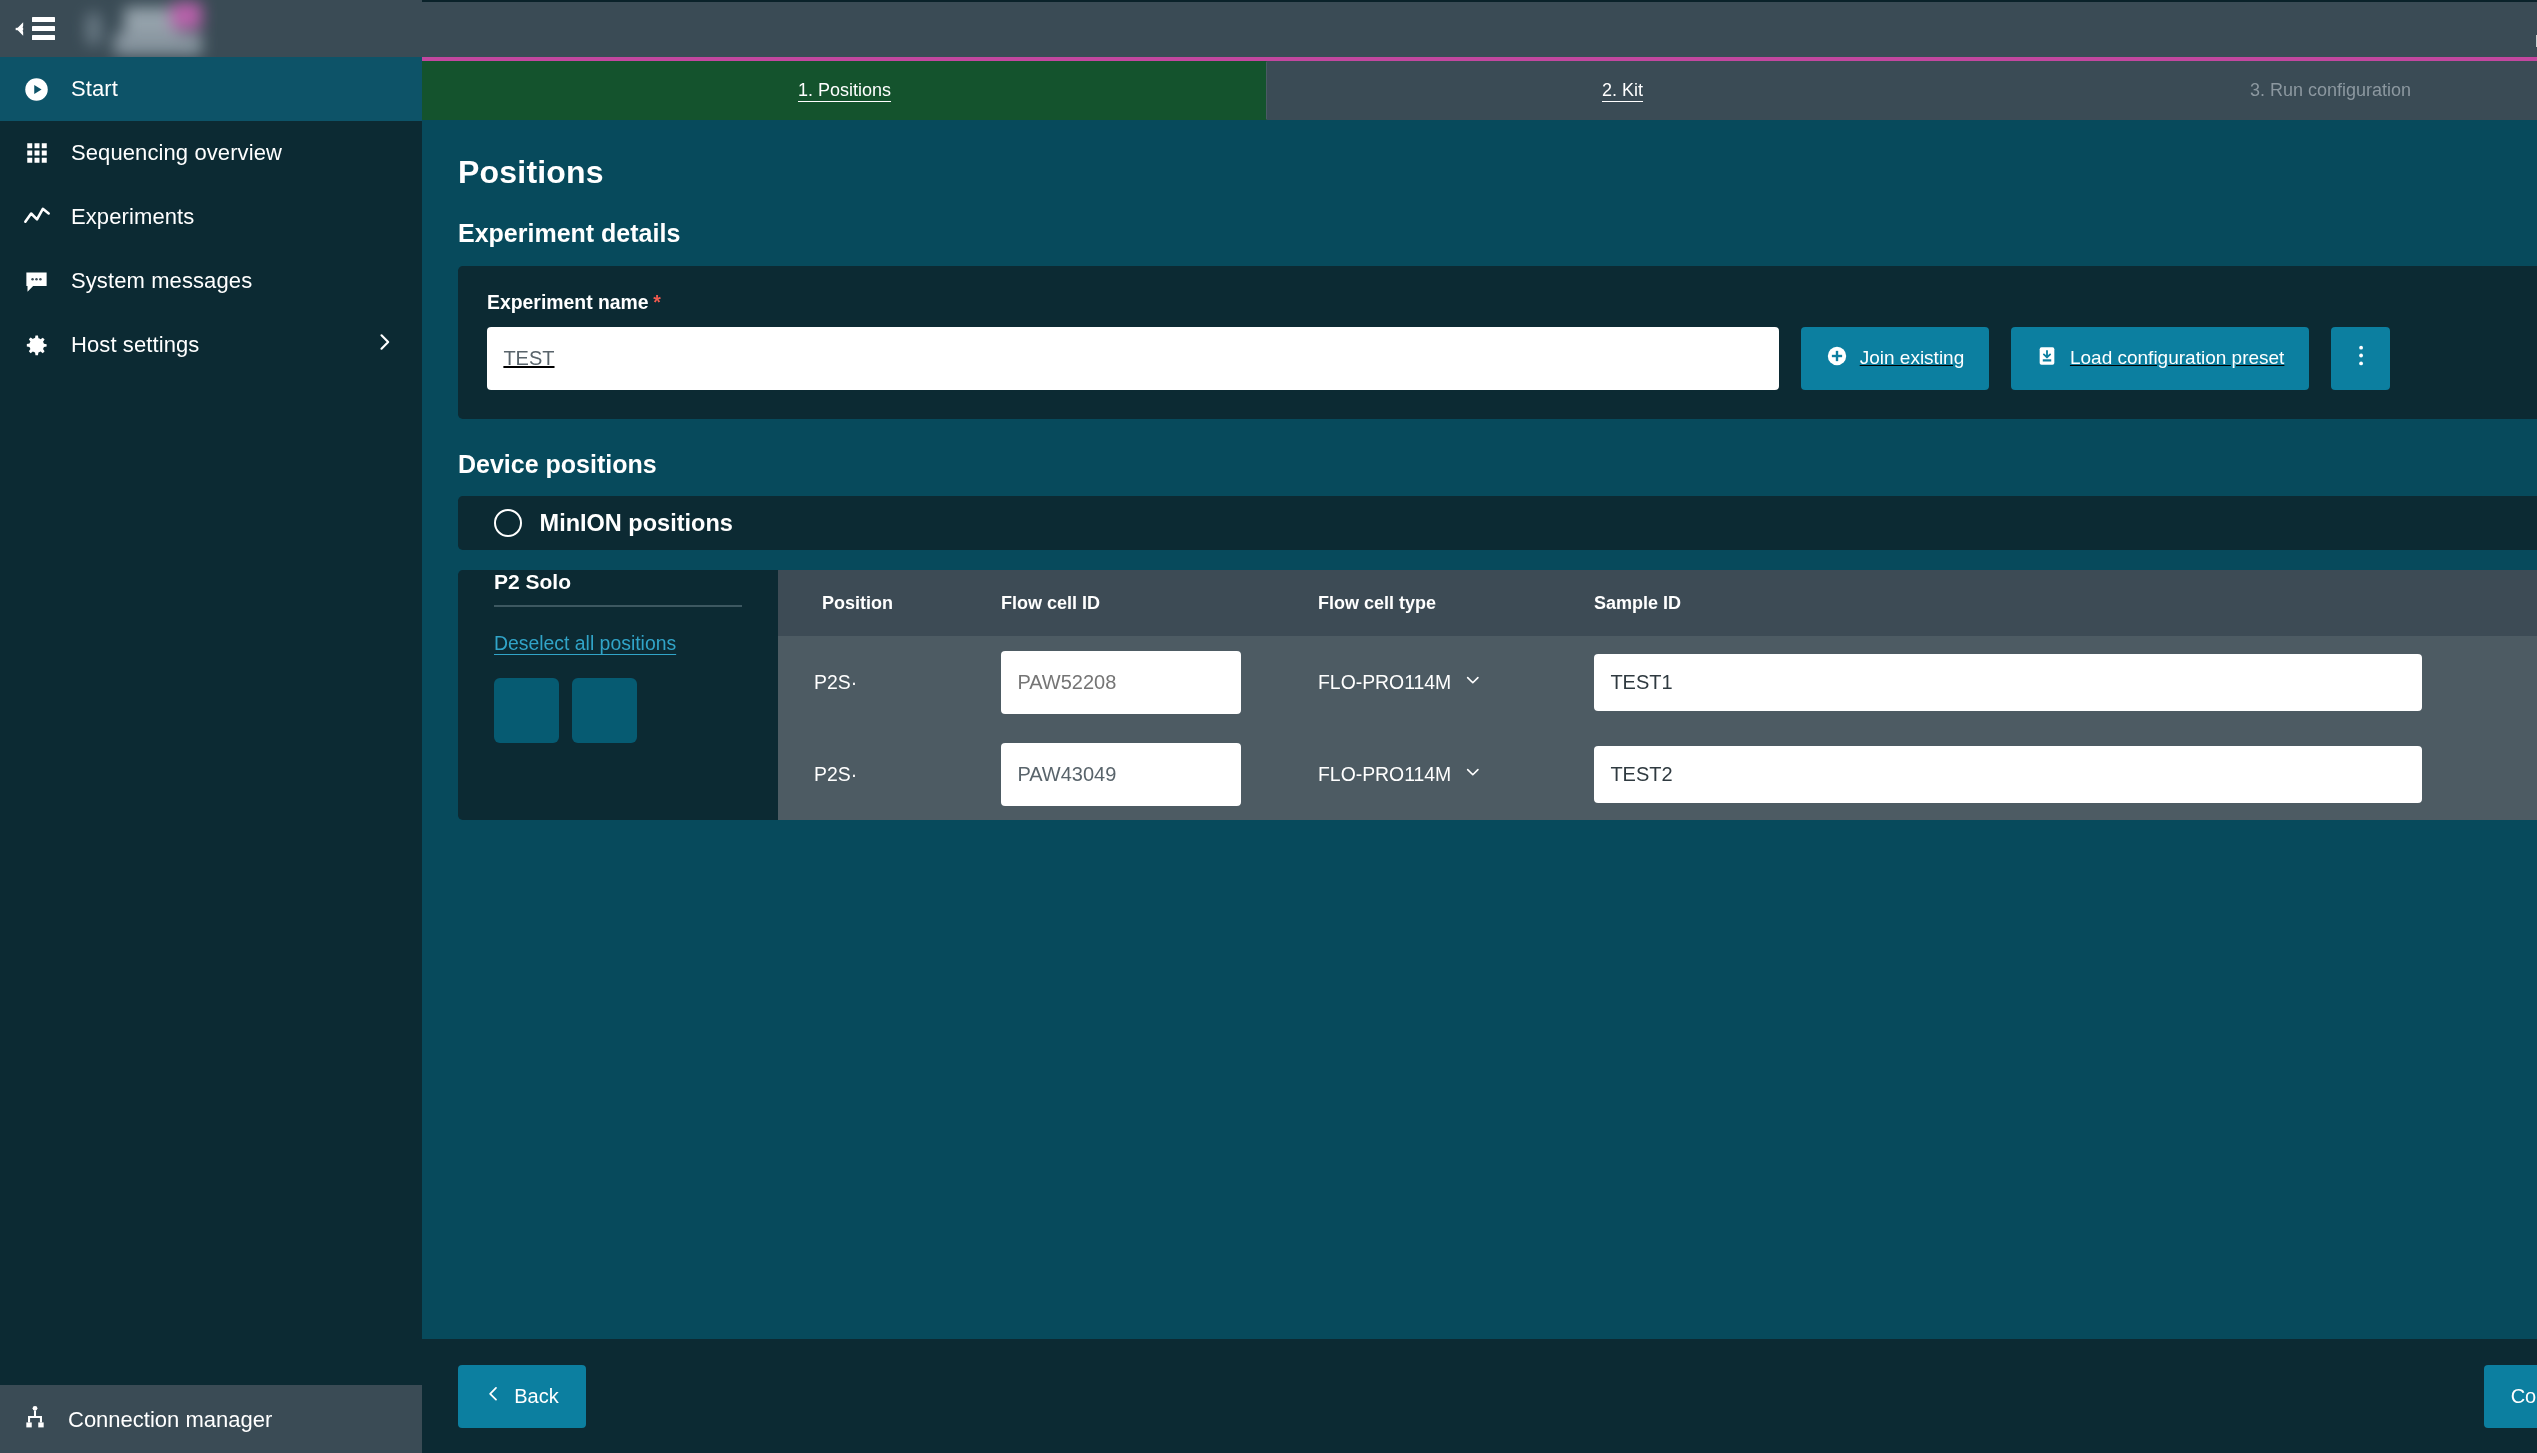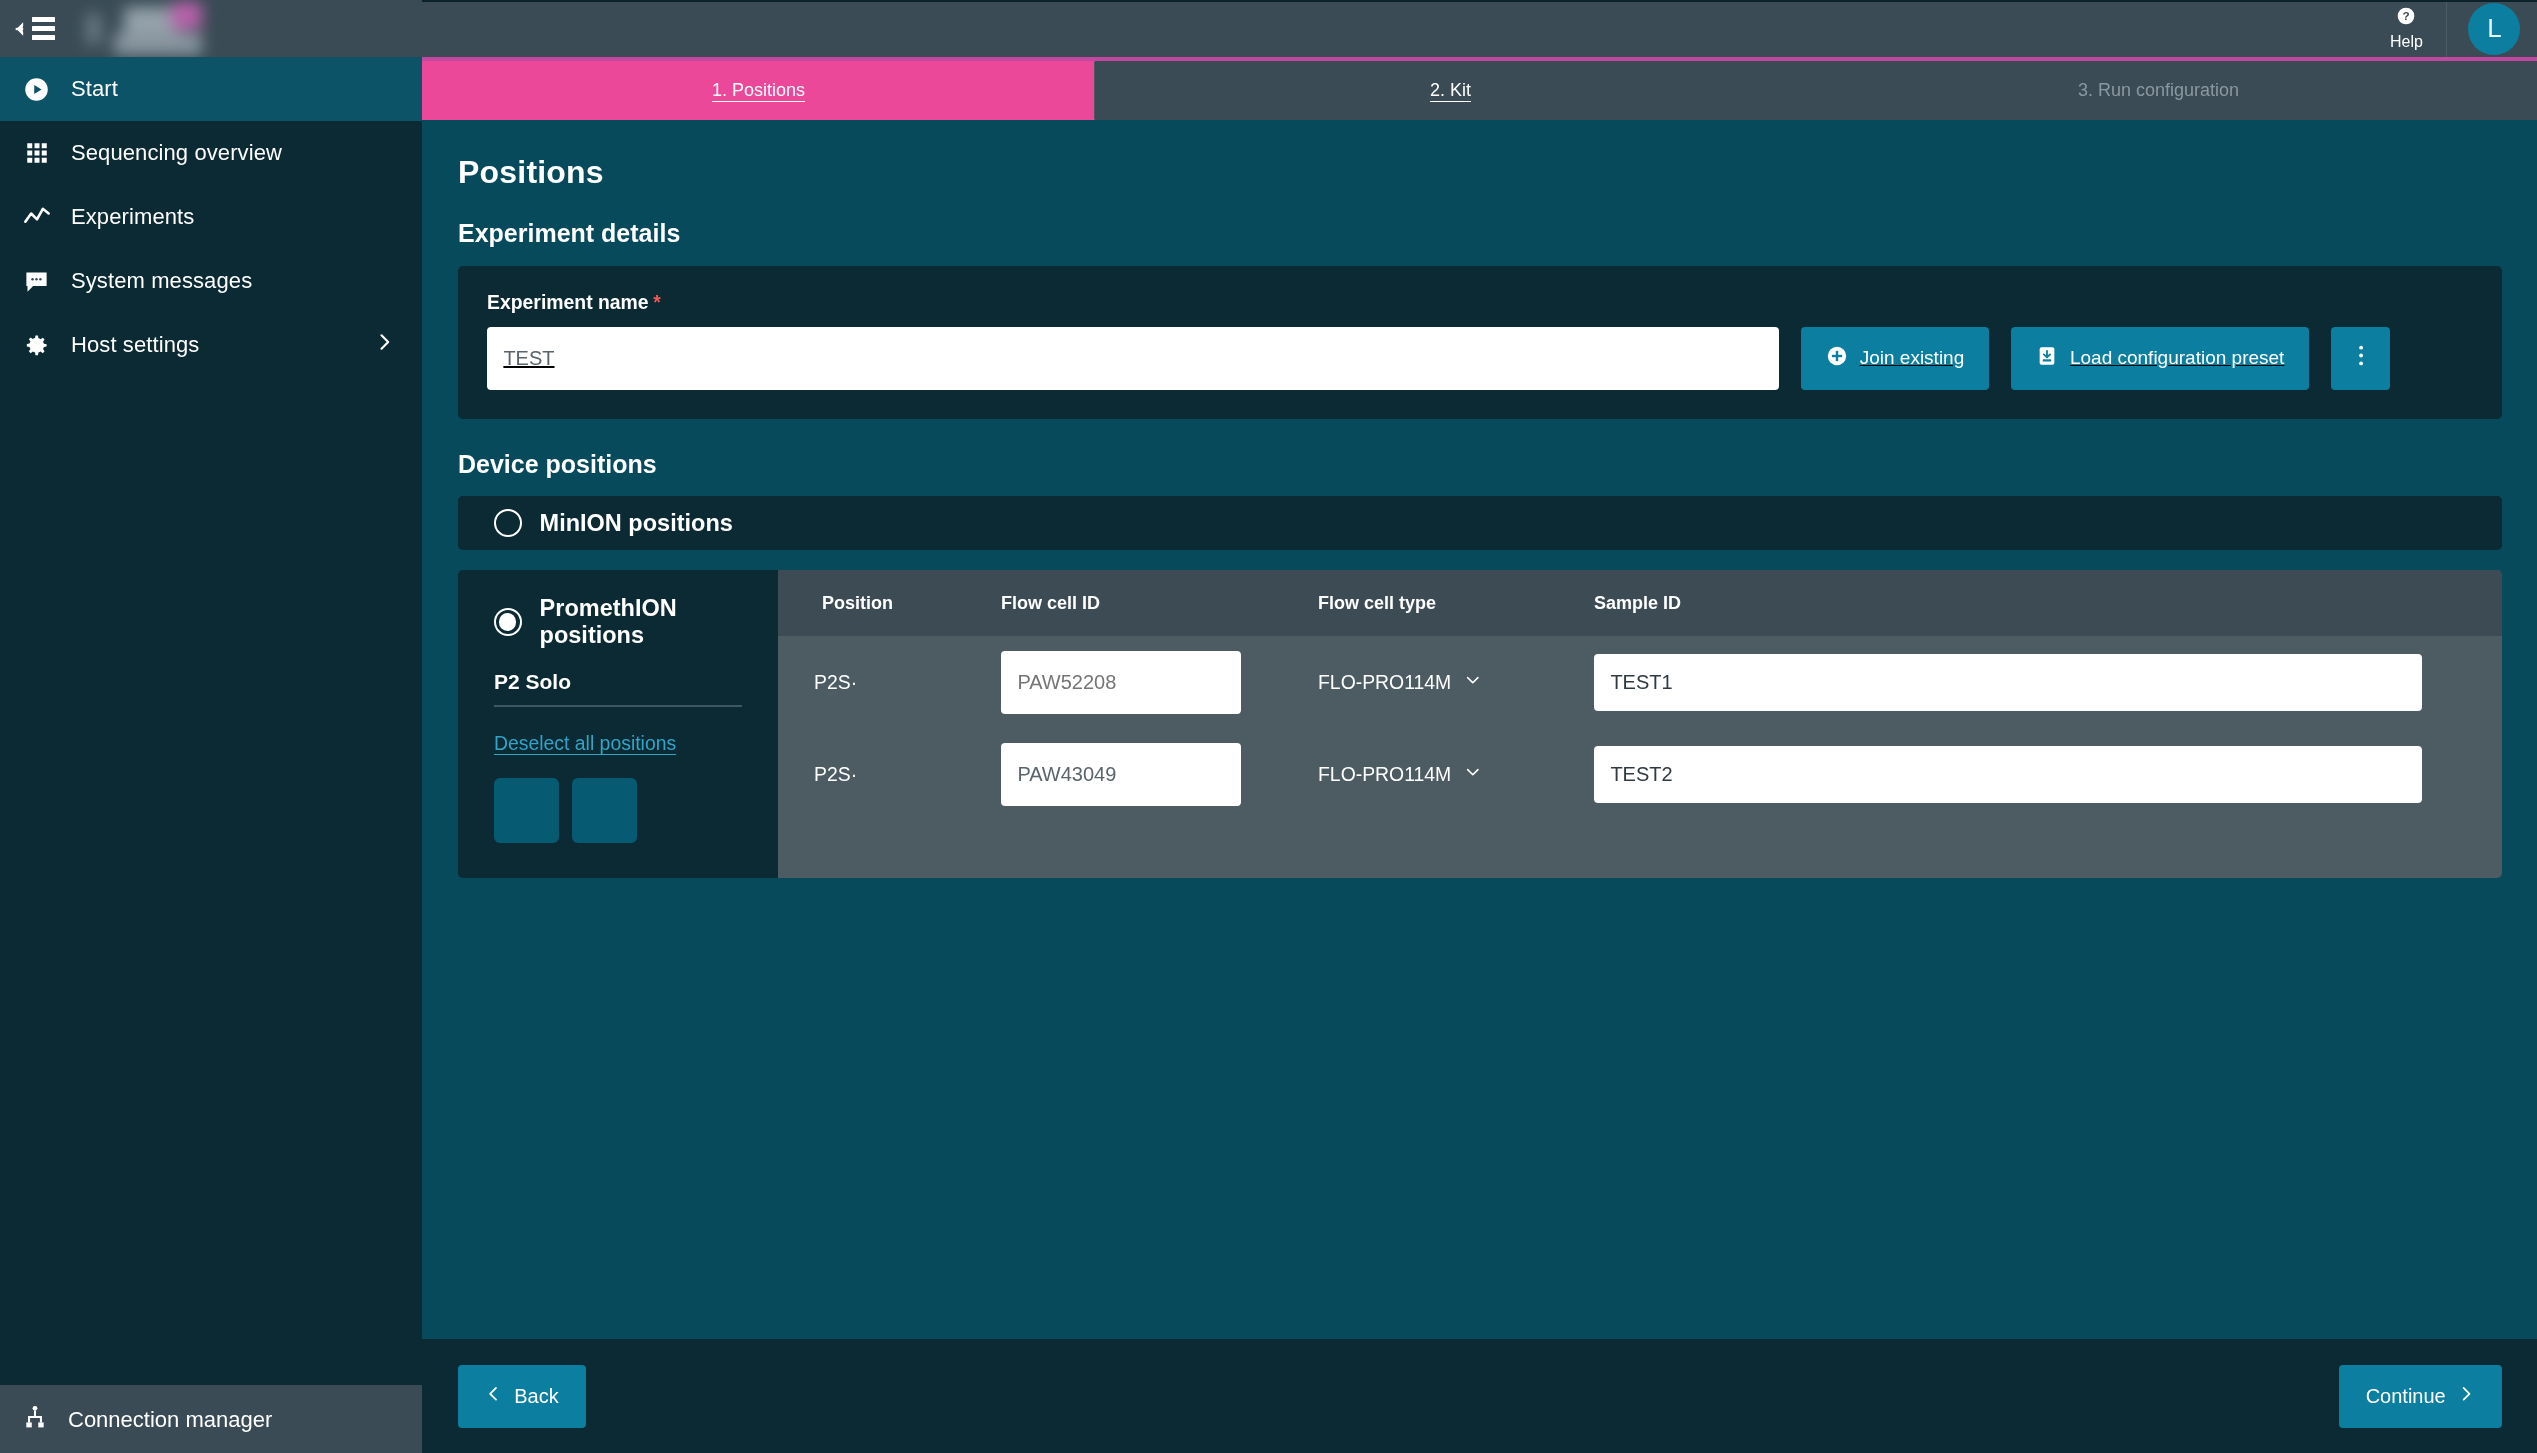--- a/index.html
+++ b/index.html
@@ -78,21 +78,21 @@
     font-size: 26px; margin-left: 21px; cursor: pointer;
   }
 
   .magenta-rule { height: 4.1px; background: #c2479f; flex: 0 0 4.1px; }
 
   .steps { display: flex; height: 59px; flex: 0 0 59px; background: #3a4b55; position: relative; }
   .step {
     position: relative; display: flex; align-items: center; justify-content: center;
     font-size: 18px; color: #ffffff; cursor: pointer; height: 59px;
   }
-  .step.s1 { width: 673px; background: #ec4899; }
+  .step.s1 { width: 845px; background: #14532d; }
   .step.s1::after {
     content: ""; position: absolute; right: -25px; top: 0; width: 26px; height: 59px;
     background: #4a5a64;
     clip-path: polygon(0 0, 100% 50%, 0 100%);
   }
   .step.s2 { width: 711px; background: #3a4b55; }
   .step.s3 { width: 705px; background: #3a4b55; color: #8c98a0; cursor: default; }
   .step .lbl-u { text-decoration: underline; text-underline-offset: 5.3px; }
 
   .content { flex: 1 1 auto; background: #074a5c; padding: 34px 0 0 0; overflow: hidden; position: relative; }
@@ -372,24 +372,20 @@
         <div class="panel device-panel">
           <div class="radio-row">
             <span class="radio"></span>
             <span>MinION positions</span>
           </div>
         </div>
 
         <div class="panel prom-panel">
 
           <div class="prom-left">
-            <div class="radio-row">
-              <span class="radio checked"></span>
-              <span>PromethION positions</span>
-            </div>
             <div class="p2-title">P2 Solo</div>
             <div class="p2-divider"></div>
             <a class="deselect-link">Deselect all positions</a>
             <div class="tiles">
               <div class="tile"></div>
               <div class="tile"></div>
             </div>
           </div>
 
           <div class="prom-right">

